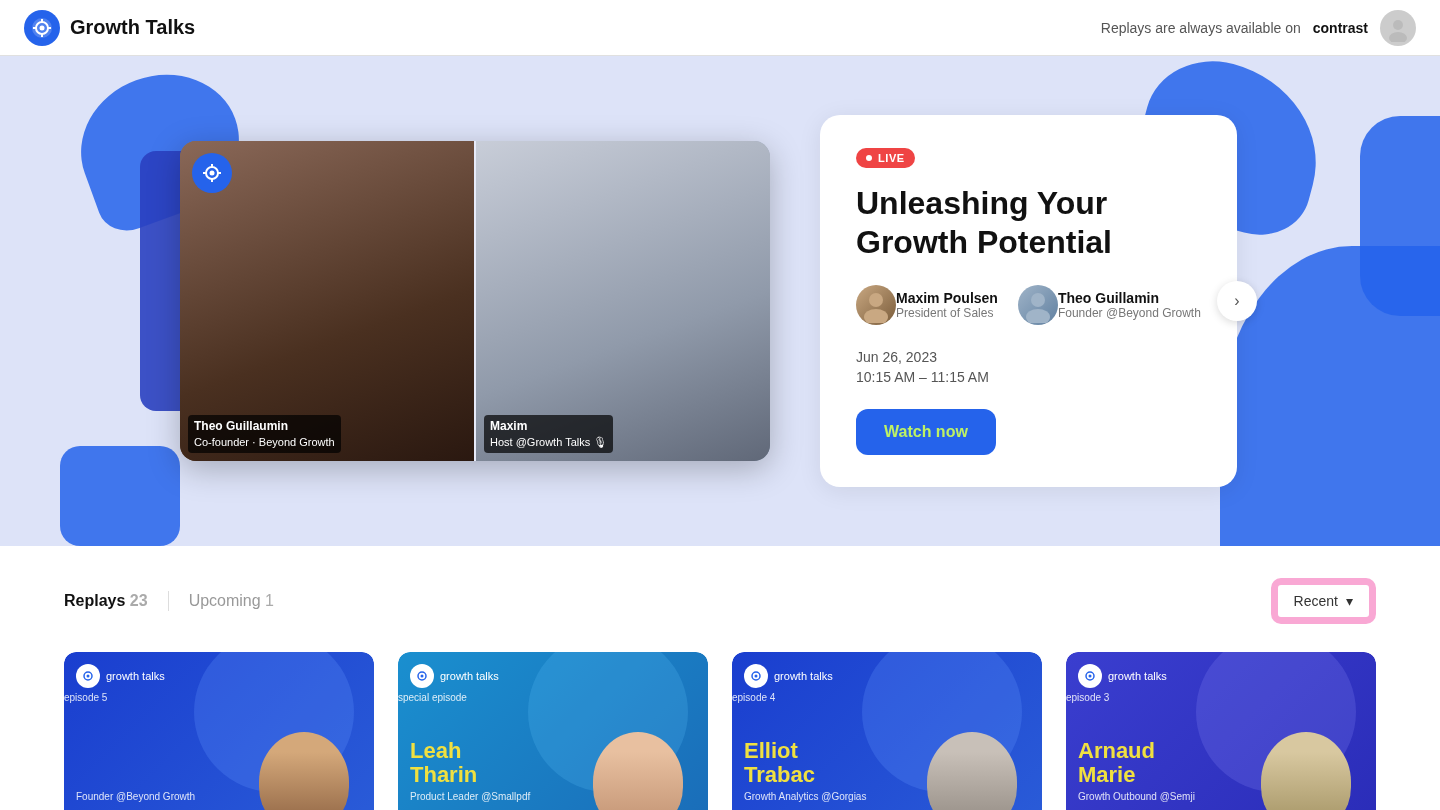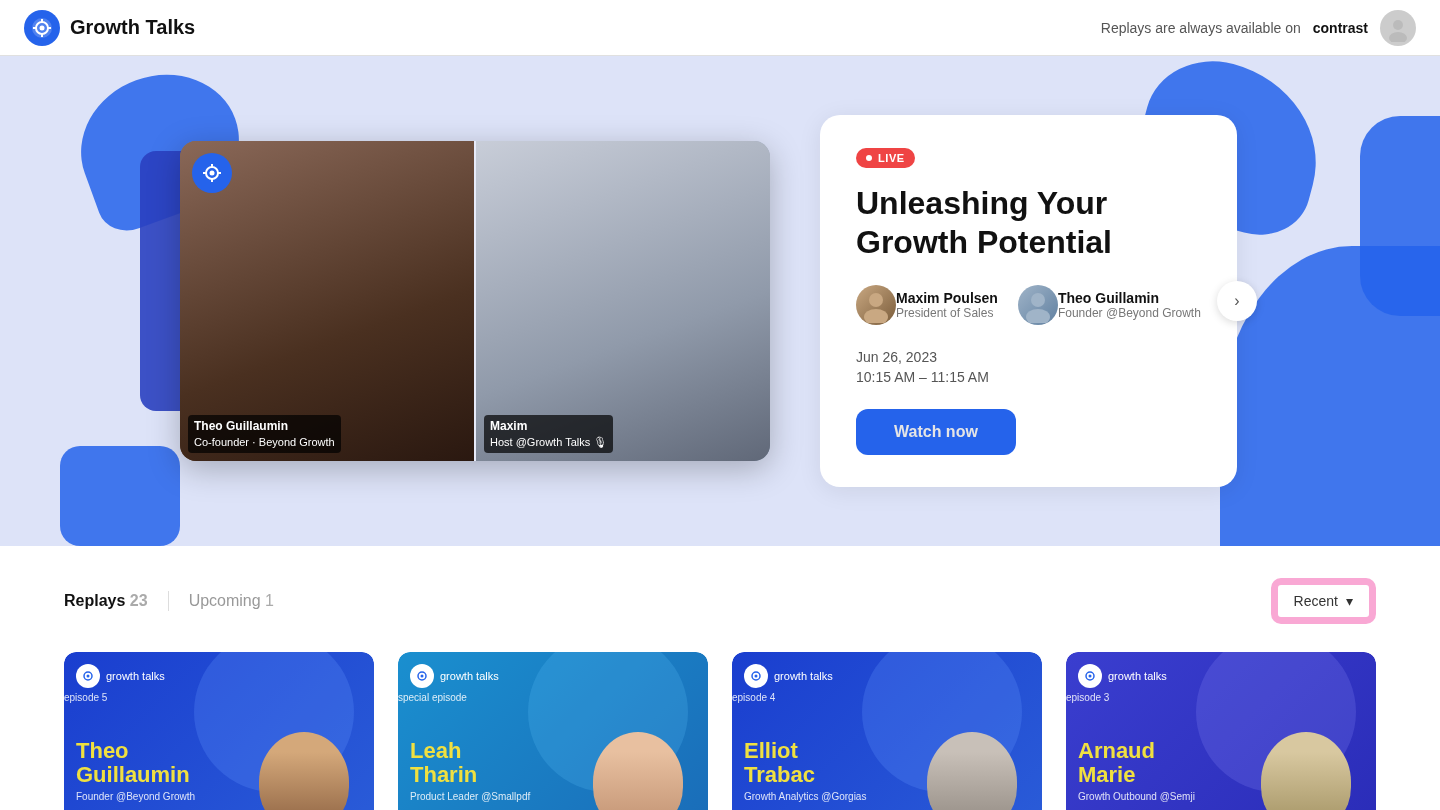--- a/index.html
+++ b/index.html
@@ -105,22 +105,22 @@
     .speaker-avatar {
       width: 40px; height: 40px; border-radius: 50%; background: #ddd; overflow: hidden;
       display: flex; align-items: center; justify-content: center; font-size: 14px; color: #666;
       flex-shrink: 0;
     }
     .speaker-name { font-size: 14px; font-weight: 700; color: #111; }
     .speaker-role { font-size: 12px; color: #777; }
     .info-date { font-size: 14px; color: #555; margin-bottom: 4px; }
     .info-time { font-size: 14px; color: #555; margin-bottom: 24px; }
     .watch-btn {
-      background: #2563eb; color: #e5e5e5; border: none; border-radius: 12px;
-      padding: 14px 38px; font-size: 16px; font-weight: 600; cursor: pointer;
+      background: #2563eb; color: #bef264; border: none; border-radius: 12px;
+      padding: 14px 28px; font-size: 16px; font-weight: 600; cursor: pointer;
       transition: background 0.2s;
     }
     .nav-arrow {
       position: absolute; right: -20px; top: 50%; transform: translateY(-50%);
       width: 40px; height: 40px; background: white; border-radius: 50%;
       display: flex; align-items: center; justify-content: center; font-size: 16px;
       box-shadow: 0 2px 8px rgba(0,0,0,0.15); cursor: pointer; color: #555; border: none;
     }
 
     
@@ -345,21 +345,20 @@
           <div class="card-logo-icon">
             <svg width="14" height="14" viewBox="0 0 14 14">
                 <circle cx="7" cy="7" r="4" stroke="#2563eb" stroke-width="1.5" fill="none"></circle>
                 <circle cx="7" cy="7" r="1.5" fill="#2563eb"></circle>
               </svg>
           </div>
           <span class="card-logo-text">growth talks</span>
         </div>
         <div class="card-episode">episode 5</div>
         <div class="card-name-block">
-          <div class="card-name-text">Theo<br>Guillaumin</div>
           <div class="card-role-text">Founder @Beyond Growth</div>
         </div>
         <div class="card-face">
           <div class="face-sim">
             <div class="face-circle fc-1"></div>
           </div>
         </div>
       </div>
 
     </div>

